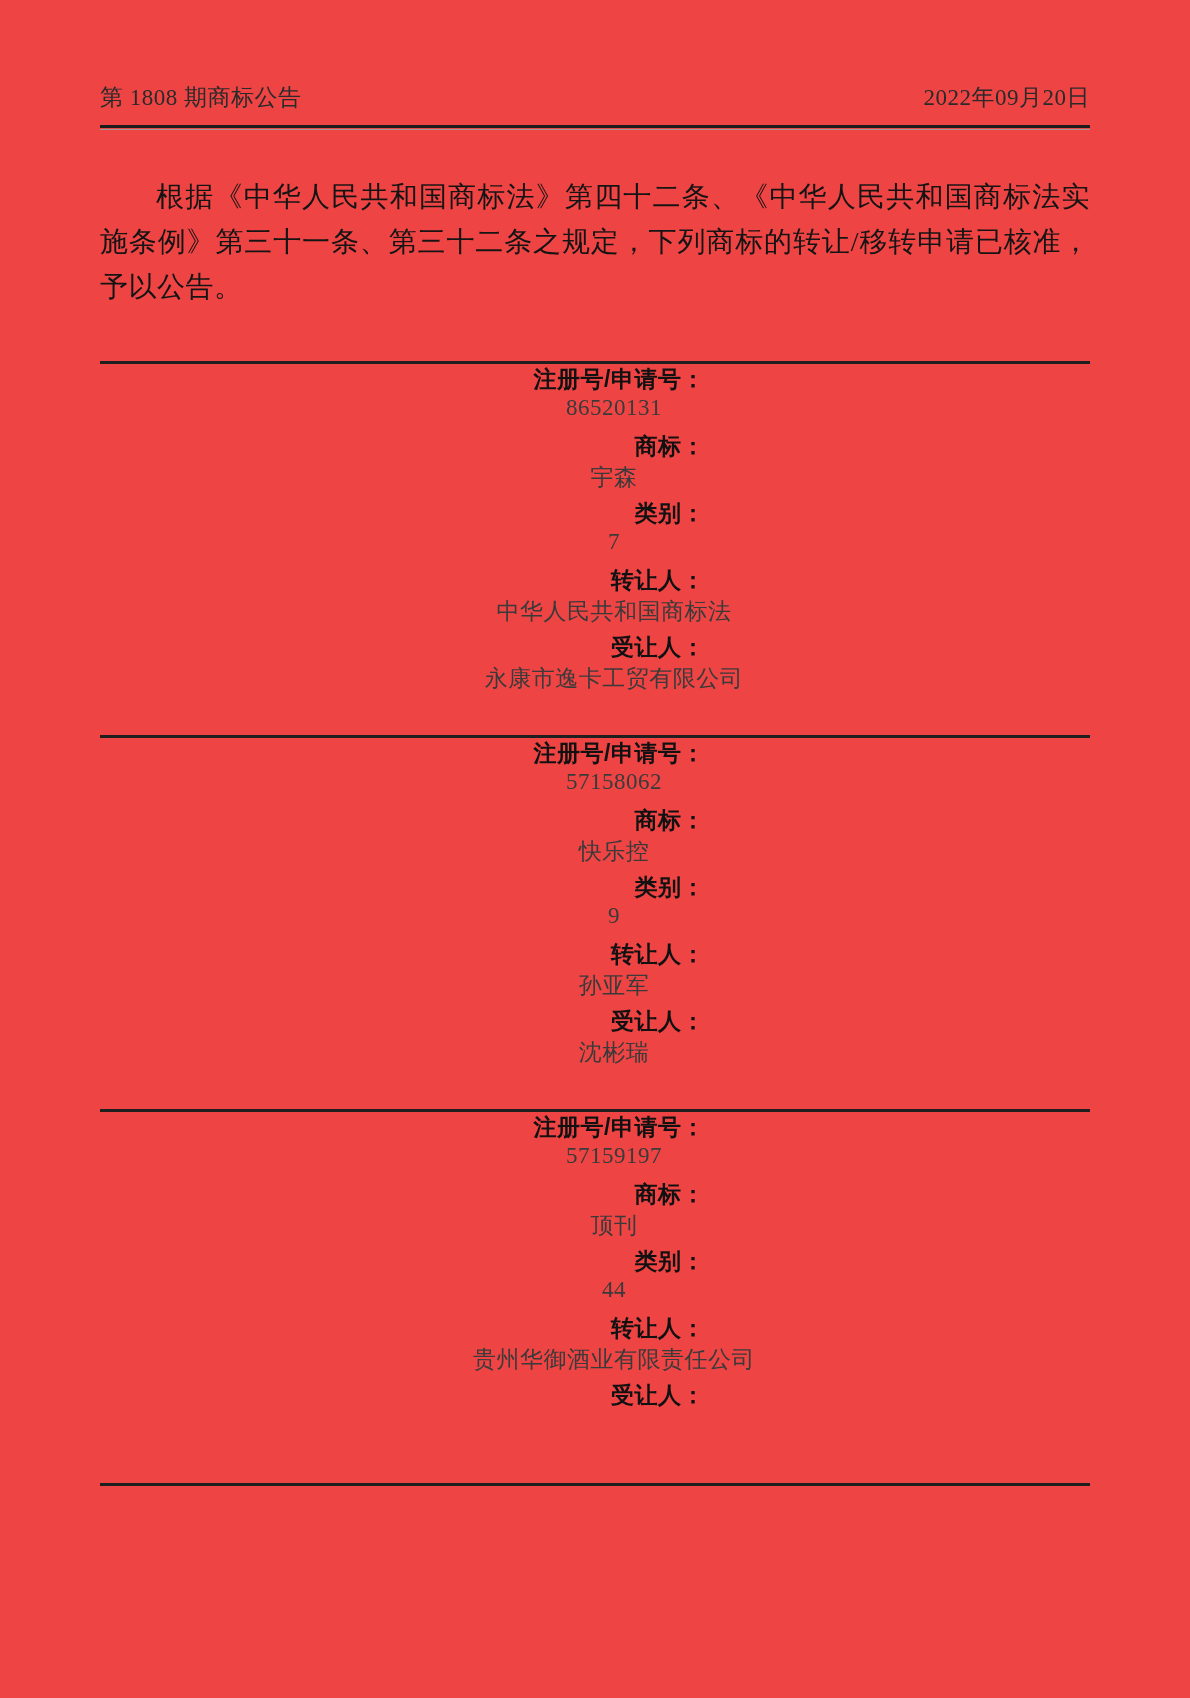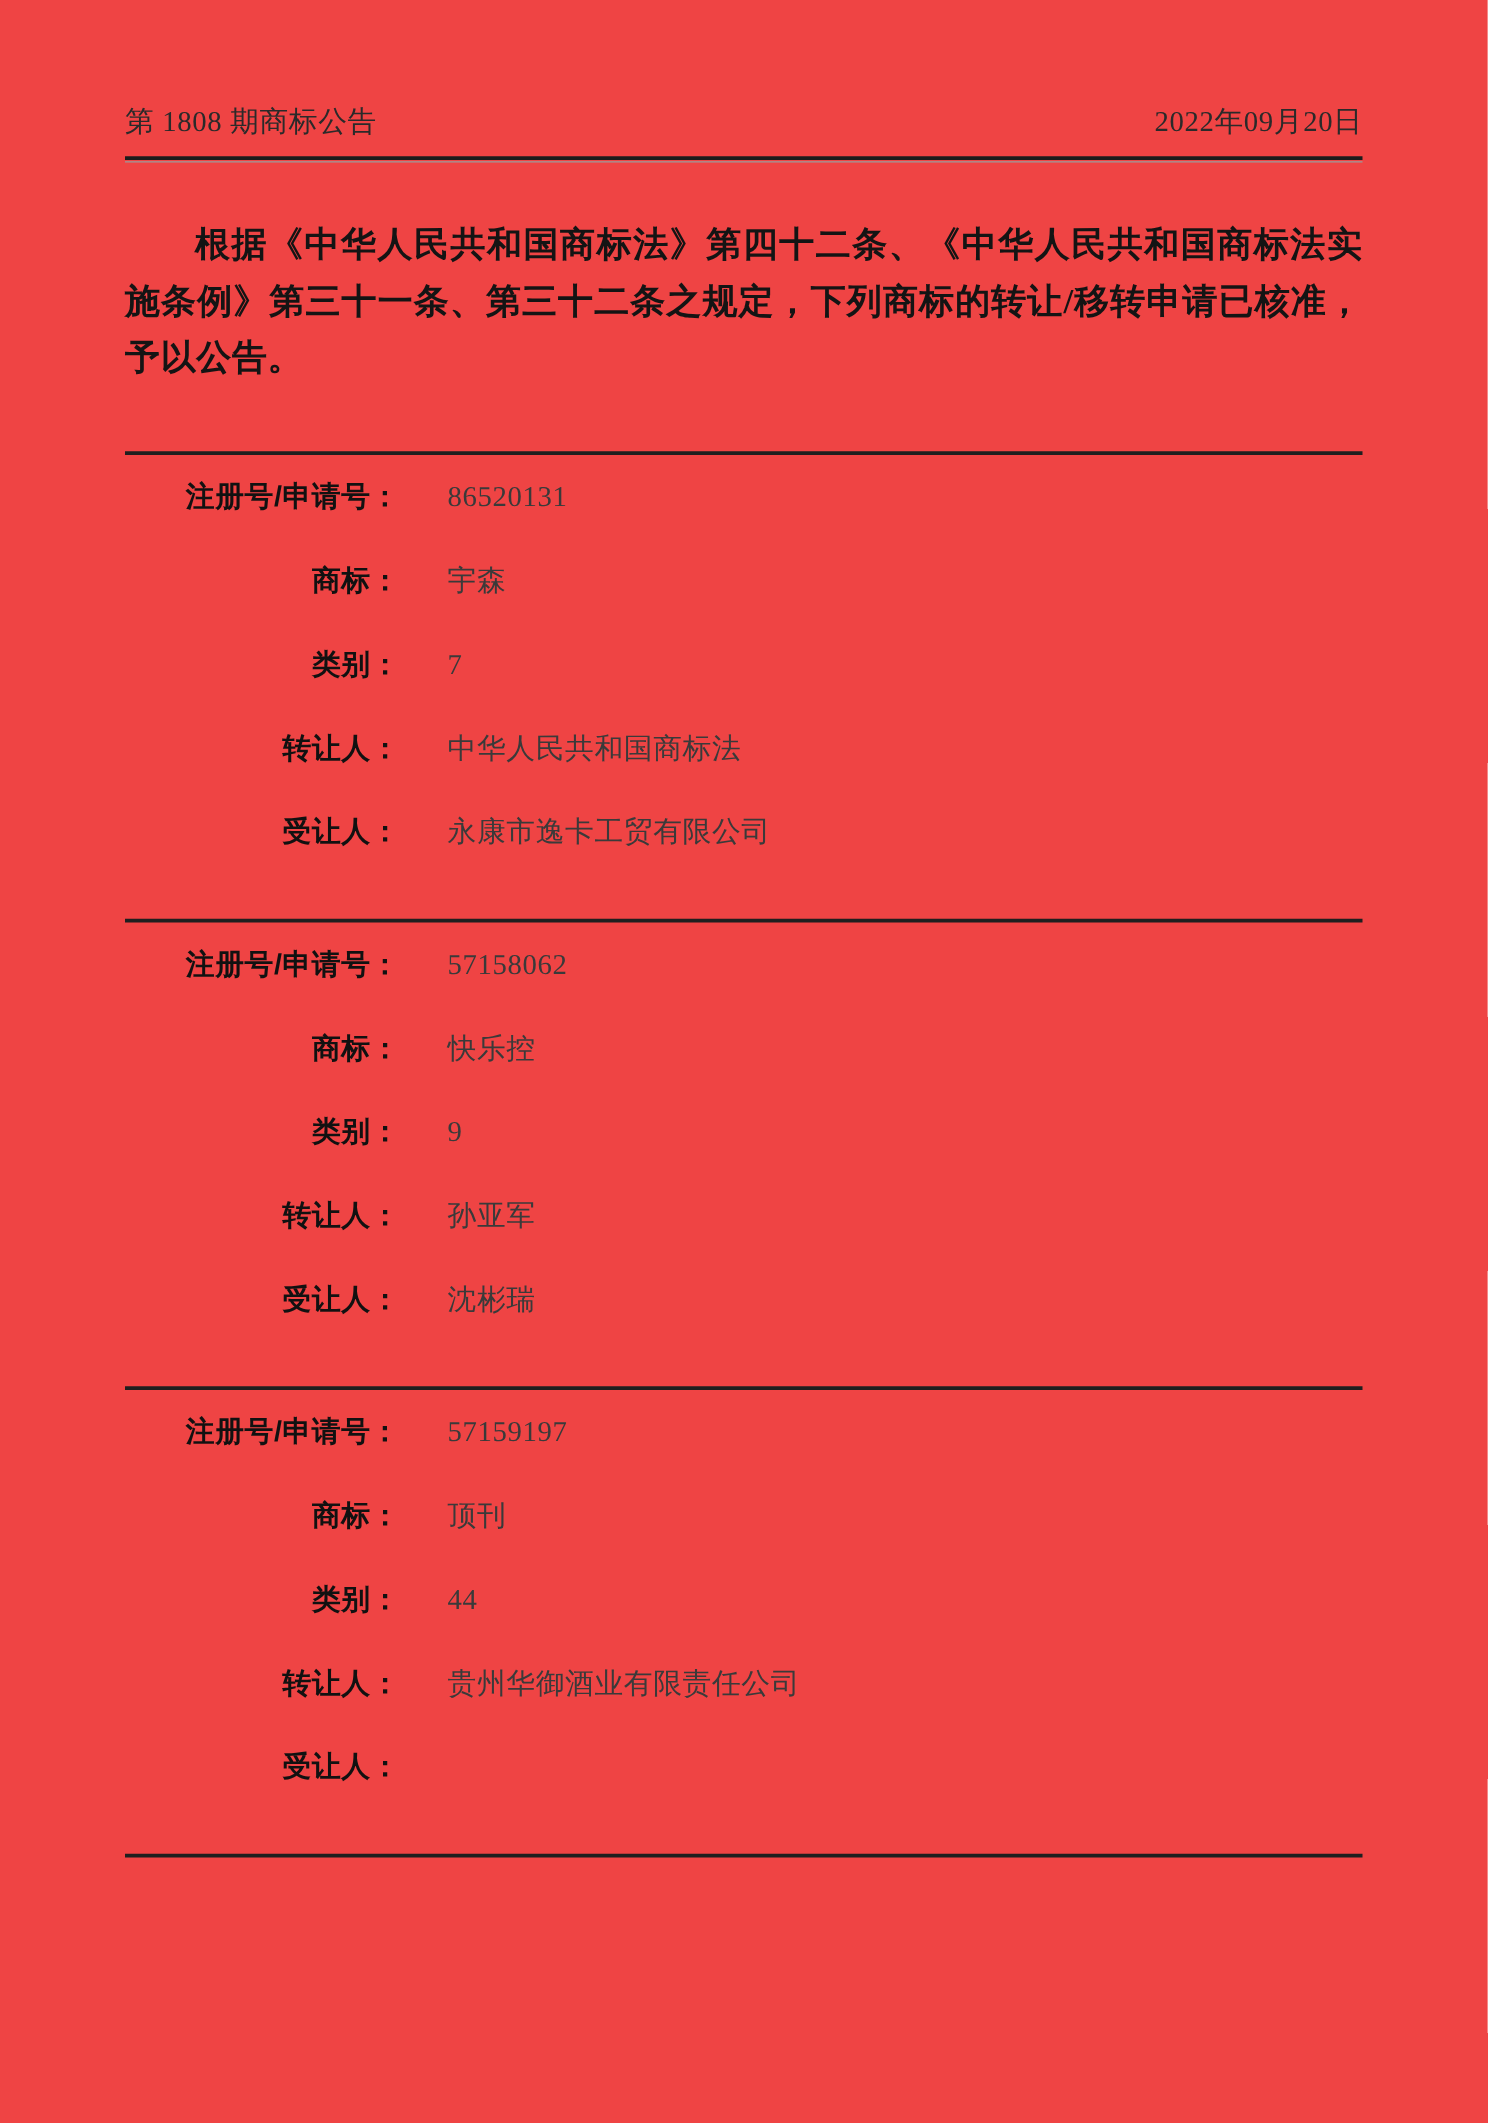--- a/index.html
+++ b/index.html
@@ -50,38 +50,39 @@
     font-weight: bold;
     letter-spacing: 1px;
     color: #0e0e0e;
     font-family: "Liberation Sans", "Liberation Serif", sans-serif;
   }
   
   .intro {
     margin-top: 44px;
     font-size: 28px;
     line-height: 45px;
-    font-weight: bold;
+    font-weight: normal;
     color: #141414;
     text-align: justify;
     text-indent: 2em;
     letter-spacing: 0.5px;
   }
   
   .records { margin-top: 52px; }
   .record {
     border-top: 3px solid #1f1f1f;
     box-shadow: 0 0 0 0 transparent;
     padding-top: 0;
     padding-bottom: 36px;
   }
   .record-row {
     display: flex;
     align-items: center;
     height: 67px;
+    flex-direction: column;
   }
   .field-label {
     box-sizing: border-box;
     width: 220px;
     text-align: right;
     font-weight: bold;
     font-size: 23px;
     color: #111111;
     font-family: "Liberation Sans", "Liberation Serif", sans-serif;
     letter-spacing: 0.5px;

